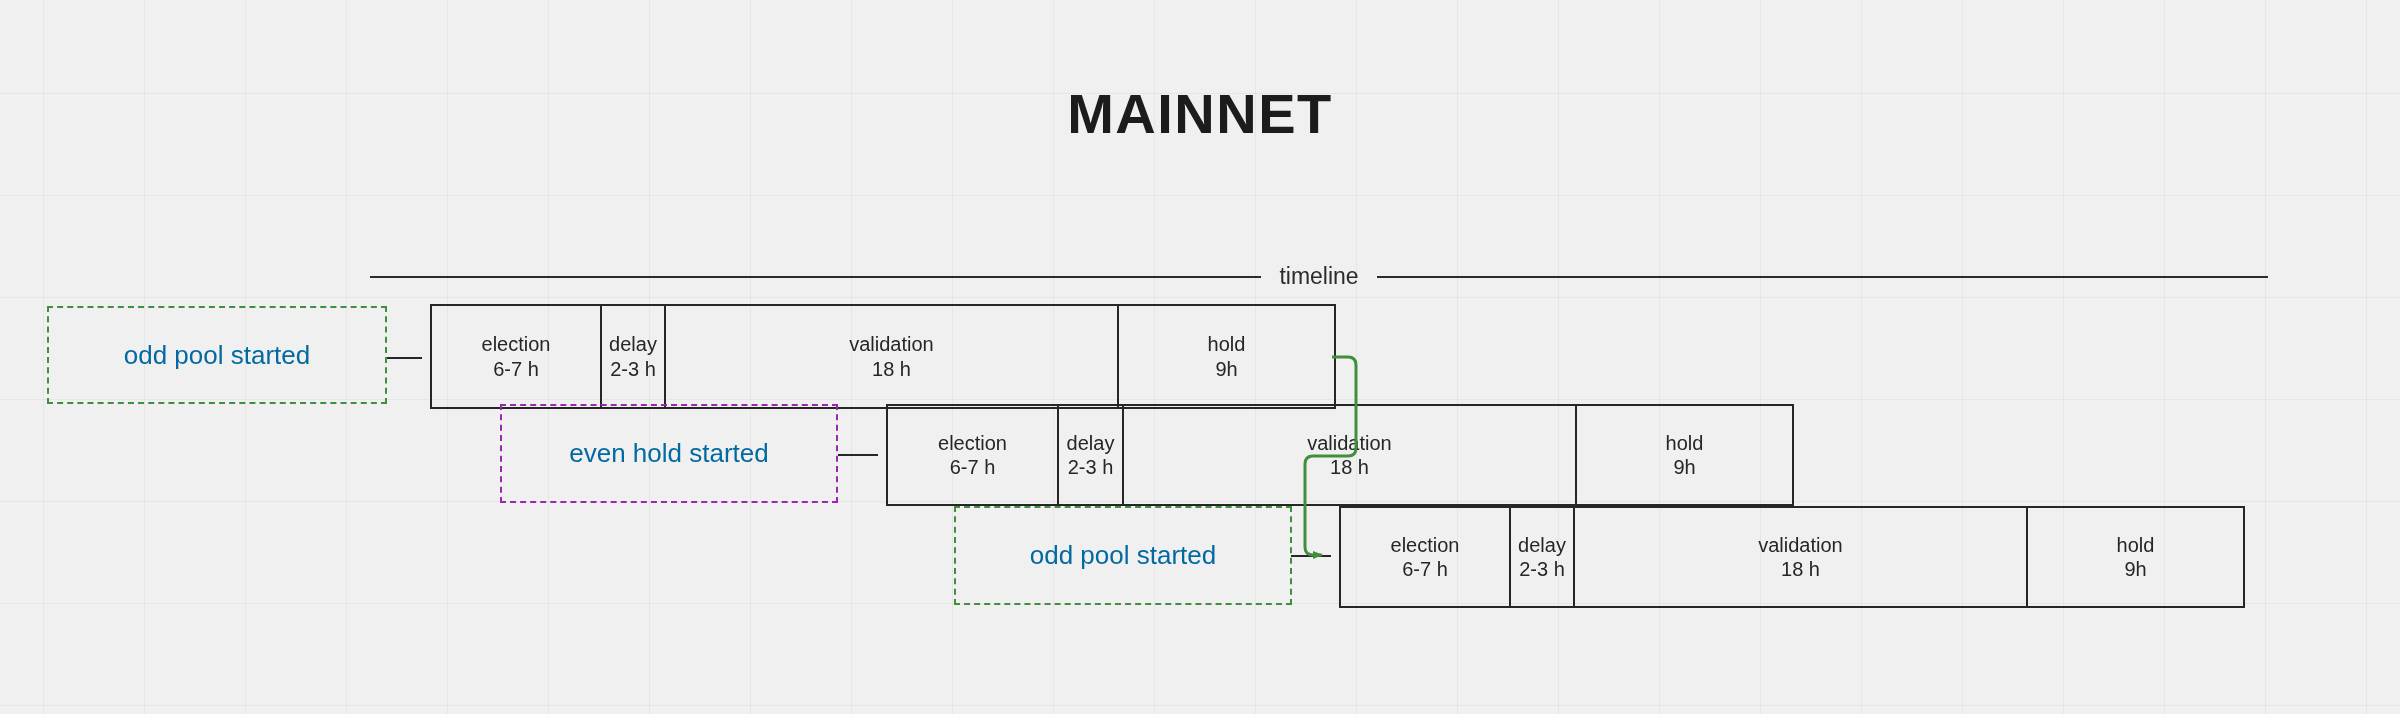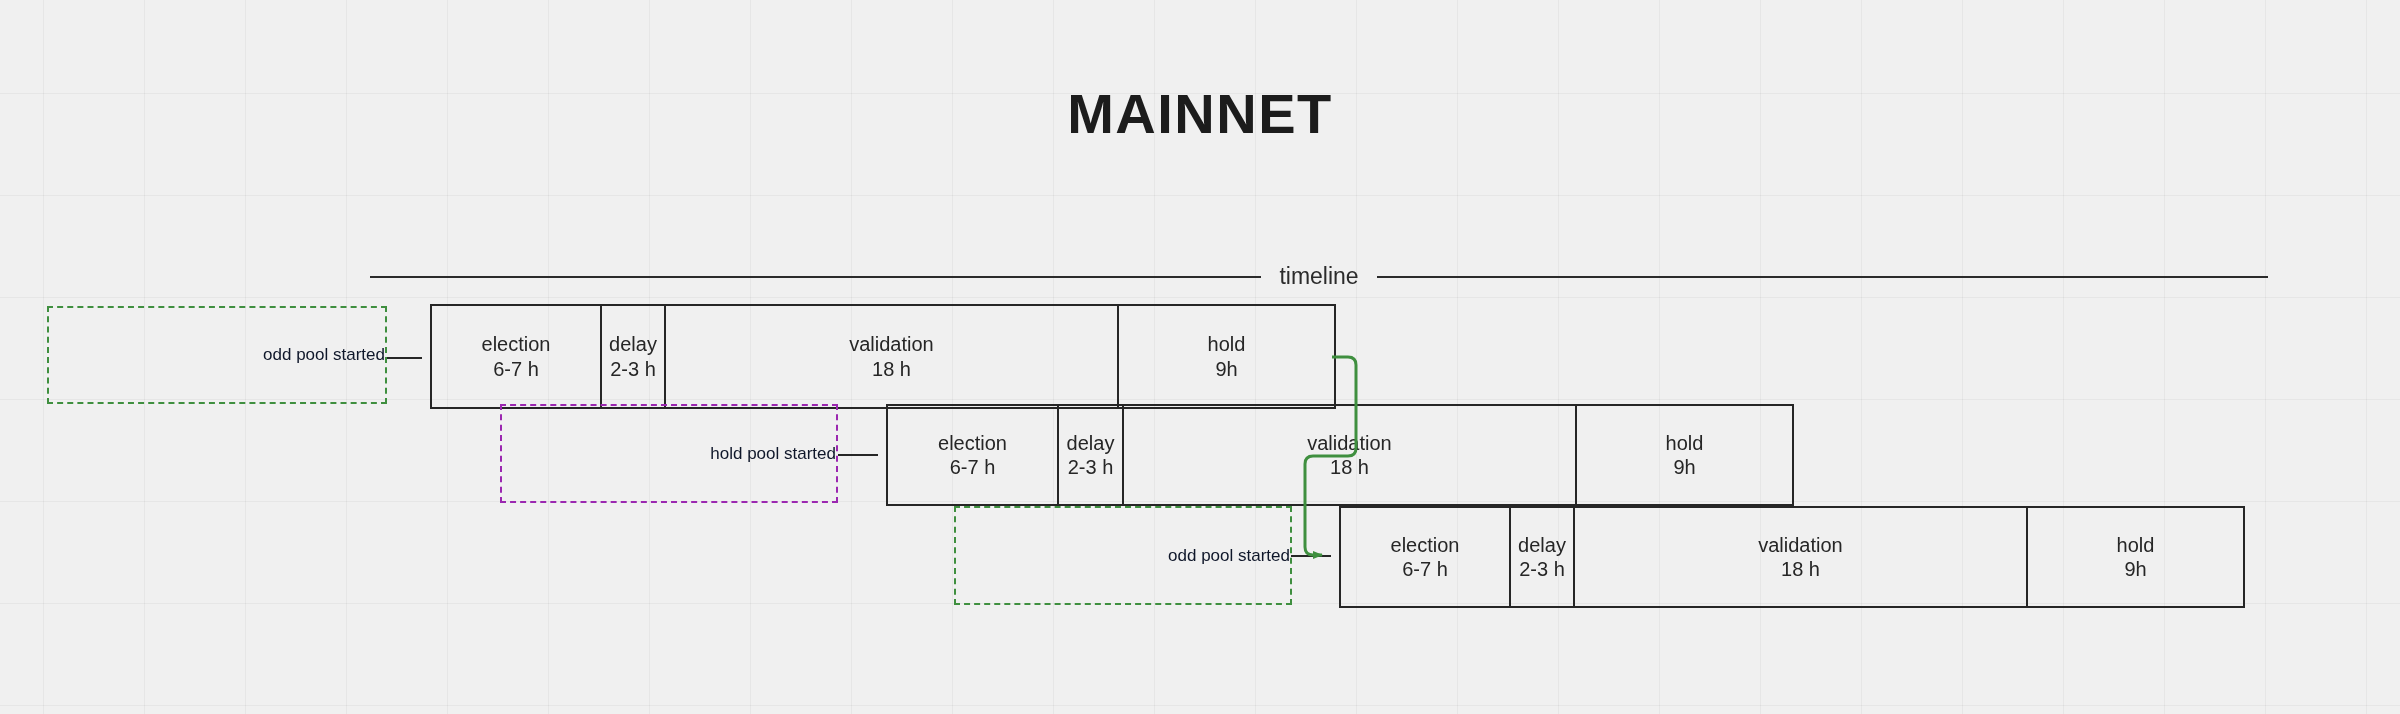--- a/index.html
+++ b/index.html
@@ -62,23 +62,23 @@
     color:#262626;
     line-height:1.22;
     margin-right:-2px;
   }
   .phase .p-name { display:block; }
   .phase .p-dur  { display:block; }
 
   
   .note {
     position:absolute;
-    display:flex; align-items:center; justify-content:flex-end;
-    font-size:17px;
-    color:#0f172a;
+    display:flex; align-items:center; justify-content:center;
+    font-size:26px;
+    color:#0369a1;
     border:2.5px dashed #3f8f3f;
   }
   .note.purple { border-color:#9b27b0; }
 
   
   .stub {
     position:absolute;
     border-top:2px solid #262626;
     height:0;
   }
@@ -118,21 +118,21 @@
       <span class="p-name">validation</span>
       <span class="p-dur">18 h</span>
     </div>
     <div class="phase" style="width:219px; height:105px;">
       <span class="p-name">hold</span>
       <span class="p-dur">9h</span>
     </div>
   </div>
 
   <div class="note purple" style="left:500px; top:404px; width:338px; height:99px;">
-    <span>hold pool started</span>
+    <span>even hold started</span>
   </div>
   <div class="stub" style="left:838px; top:454px; width:40px;"></div>
 
   <div class="phase-row" style="left:877px; top:404px; height:102px;">
     <div class="phase" style="width:173px; height:102px;">
       <span class="p-name">election</span>
       <span class="p-dur">6-7 h</span>
     </div>
     <div class="phase" style="width:67px; height:102px;">
       <span class="p-name">delay</span>

